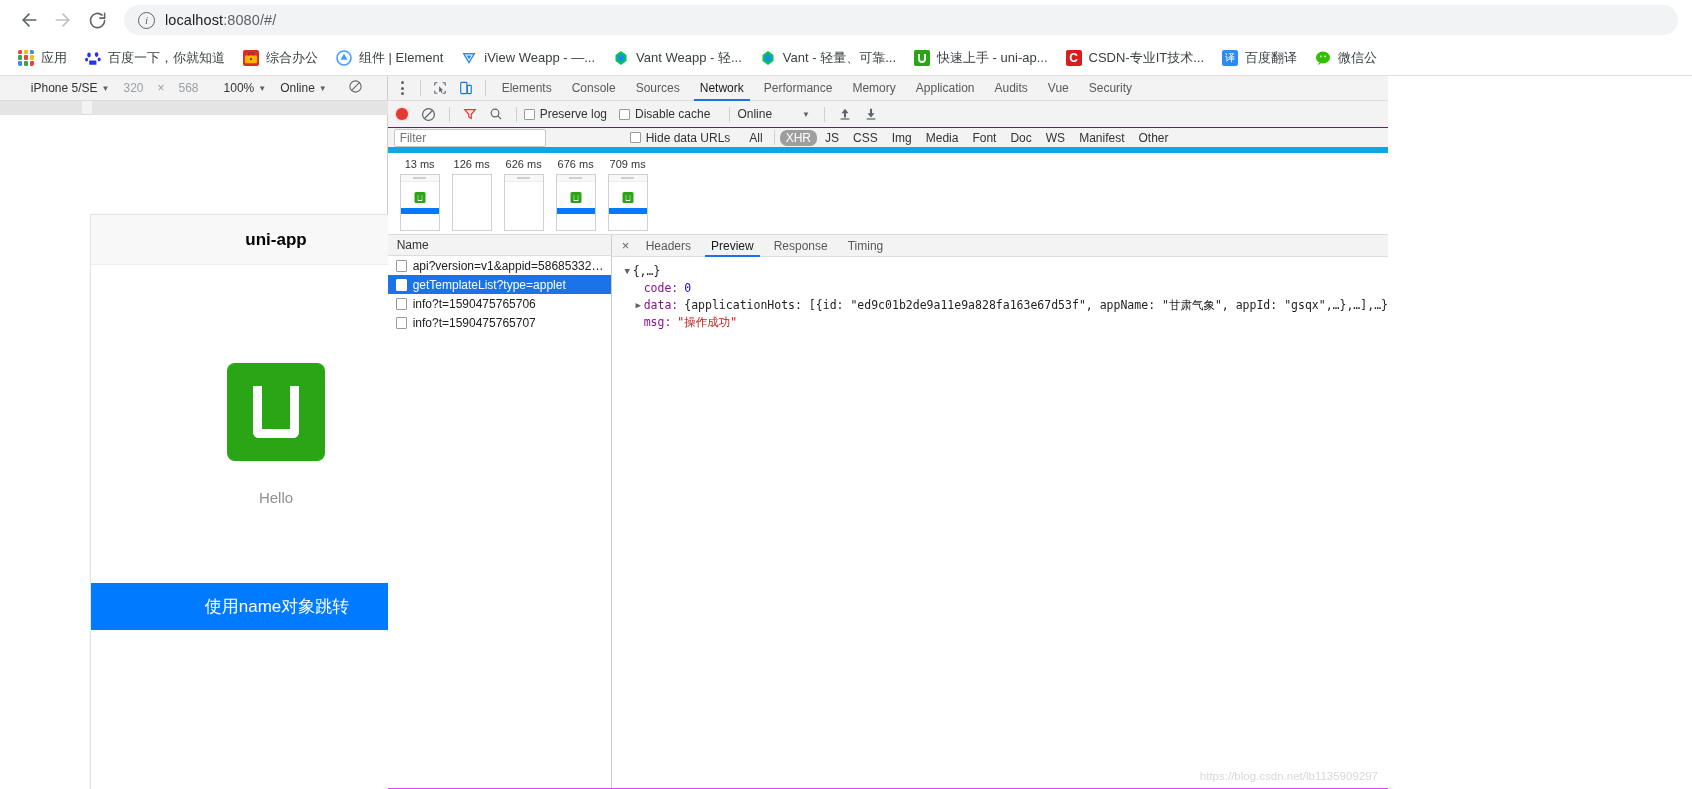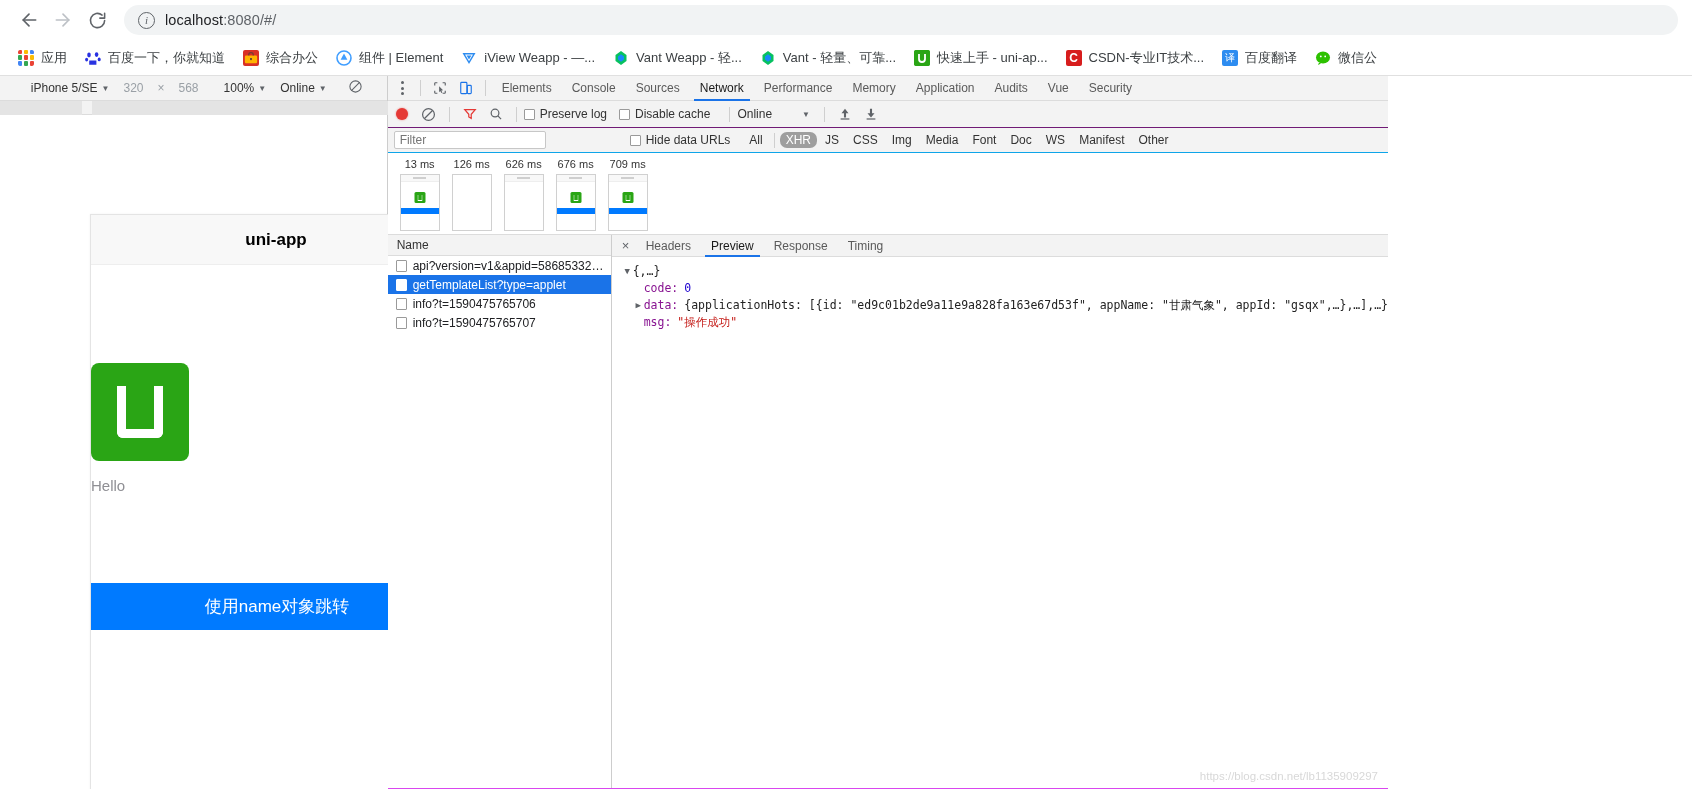--- a/index.html
+++ b/index.html
@@ -97,21 +97,21 @@
     overflow: hidden;
   }
   .phone-header {
     height: 50px; background: #f8f8f8; border-bottom: 1px solid #eee;
     display: flex; align-items: center; justify-content: center;
     font-size: 17px; font-weight: bold; color: #000;
   }
   .phone-body { position: relative; height: 568px; background: #fff; }
   .uni-logo-wrap {
     position: absolute; top: 98px; left: 0; right: 0;
-    display: flex; flex-direction: column; align-items: flex-start;
+    display: flex; flex-direction: column; align-items: center; gap: 12px;
   }
   .uni-logo {
     width: 98px; height: 98px; background: #2aa515; border-radius: 8px;
     display: flex; align-items: center; justify-content: center;
   }
   .uni-u {
     width: 46px; height: 52px;
     border: 9px solid #fff; border-top: none;
     border-radius: 0 0 6px 6px;
   }
@@ -159,21 +159,21 @@
     box-shadow: 0 0 2px rgba(229,57,53,.6); cursor: pointer;
   }
   .chk {
     width: 11px; height: 11px; border: 1px solid #9a9a9a; background: #fff;
     border-radius: 1px; margin-right: 5px; flex: 0 0 auto; cursor: pointer;
   }
   .chk-row { display: flex; align-items: center; margin-right: 12px; cursor: pointer; }
   .sel-online { display: flex; align-items: center; cursor: pointer; }
 
   .net-filterbar {
-    height: 25px; background: #f3f3f3; border-bottom: 1px solid #0ea5e9;
+    height: 25px; background: #f3f3f3; border-bottom: 6px solid #0ea5e9;
     display: flex; align-items: center; padding-left: 6px; font-size: 12px;
     color: #333;
   }
   .filter-input {
     width: 152px; height: 18px; background: #fff; border: 1px solid #c7c7c7;
     border-radius: 2px; font-size: 12px; color: #9a9a9a;
     padding: 0 5px; line-height: 16px; outline: none;
     font-family: "Liberation Sans", sans-serif;
   }
   .type-chip {

